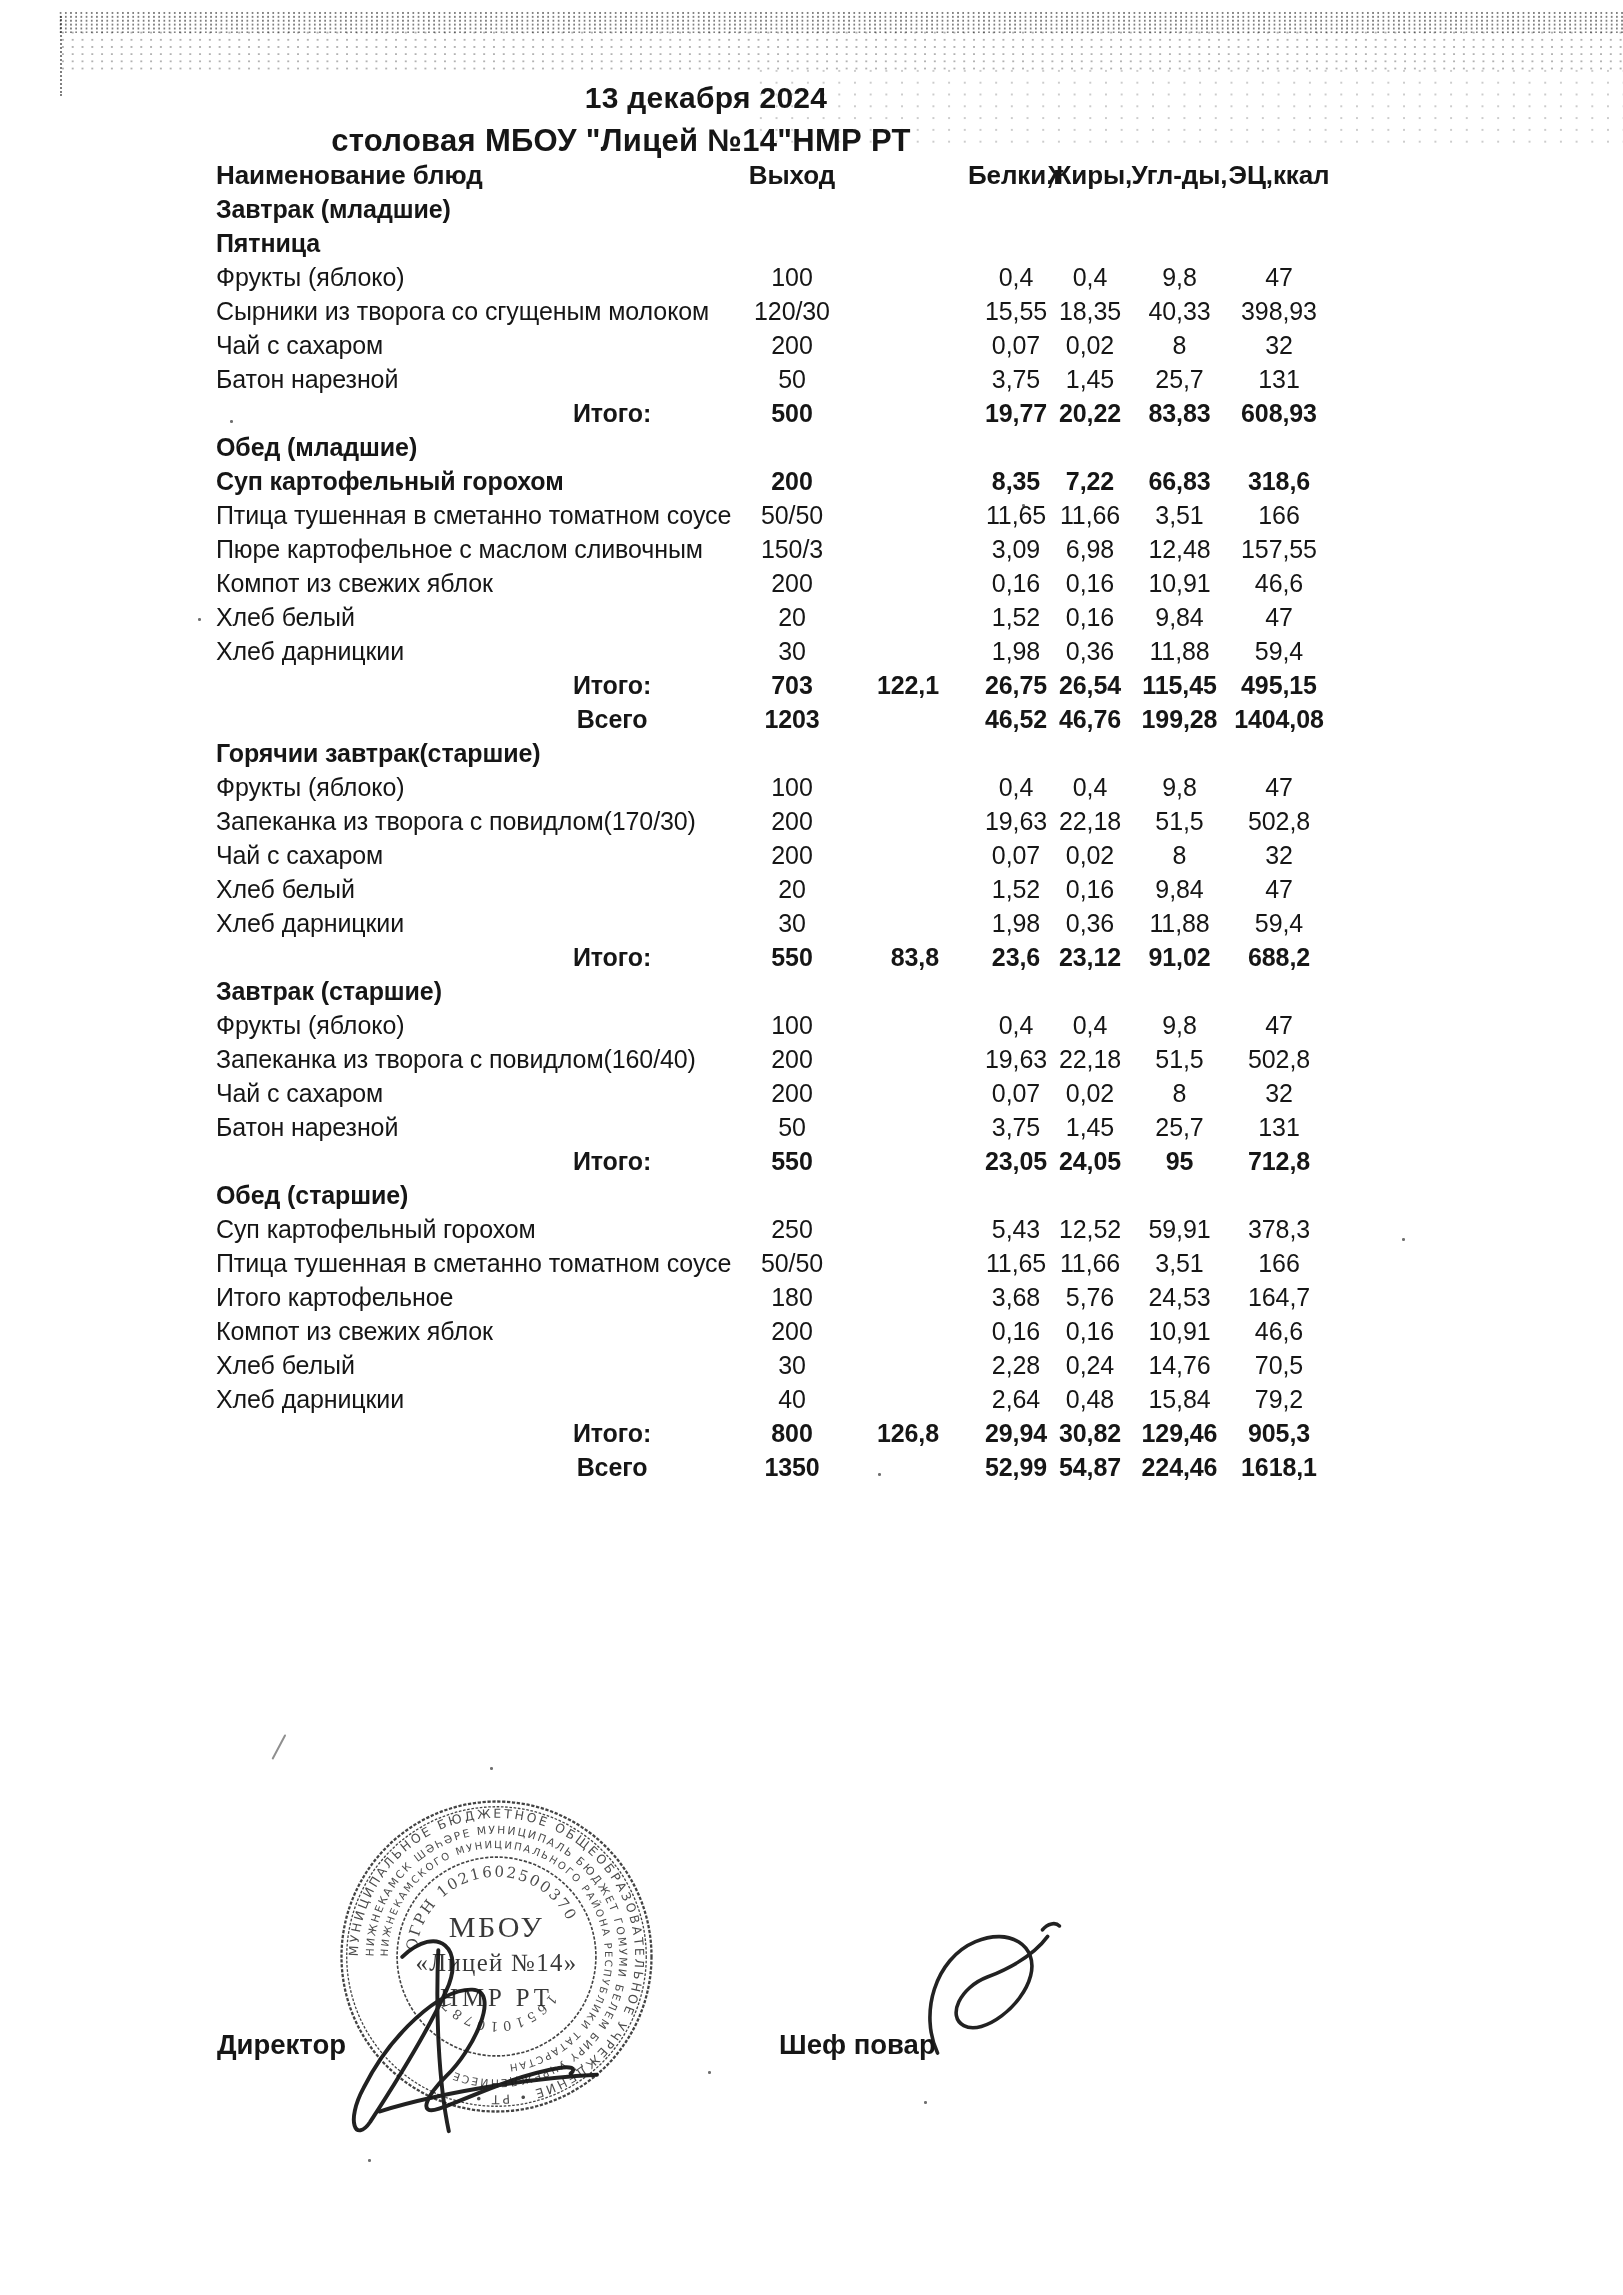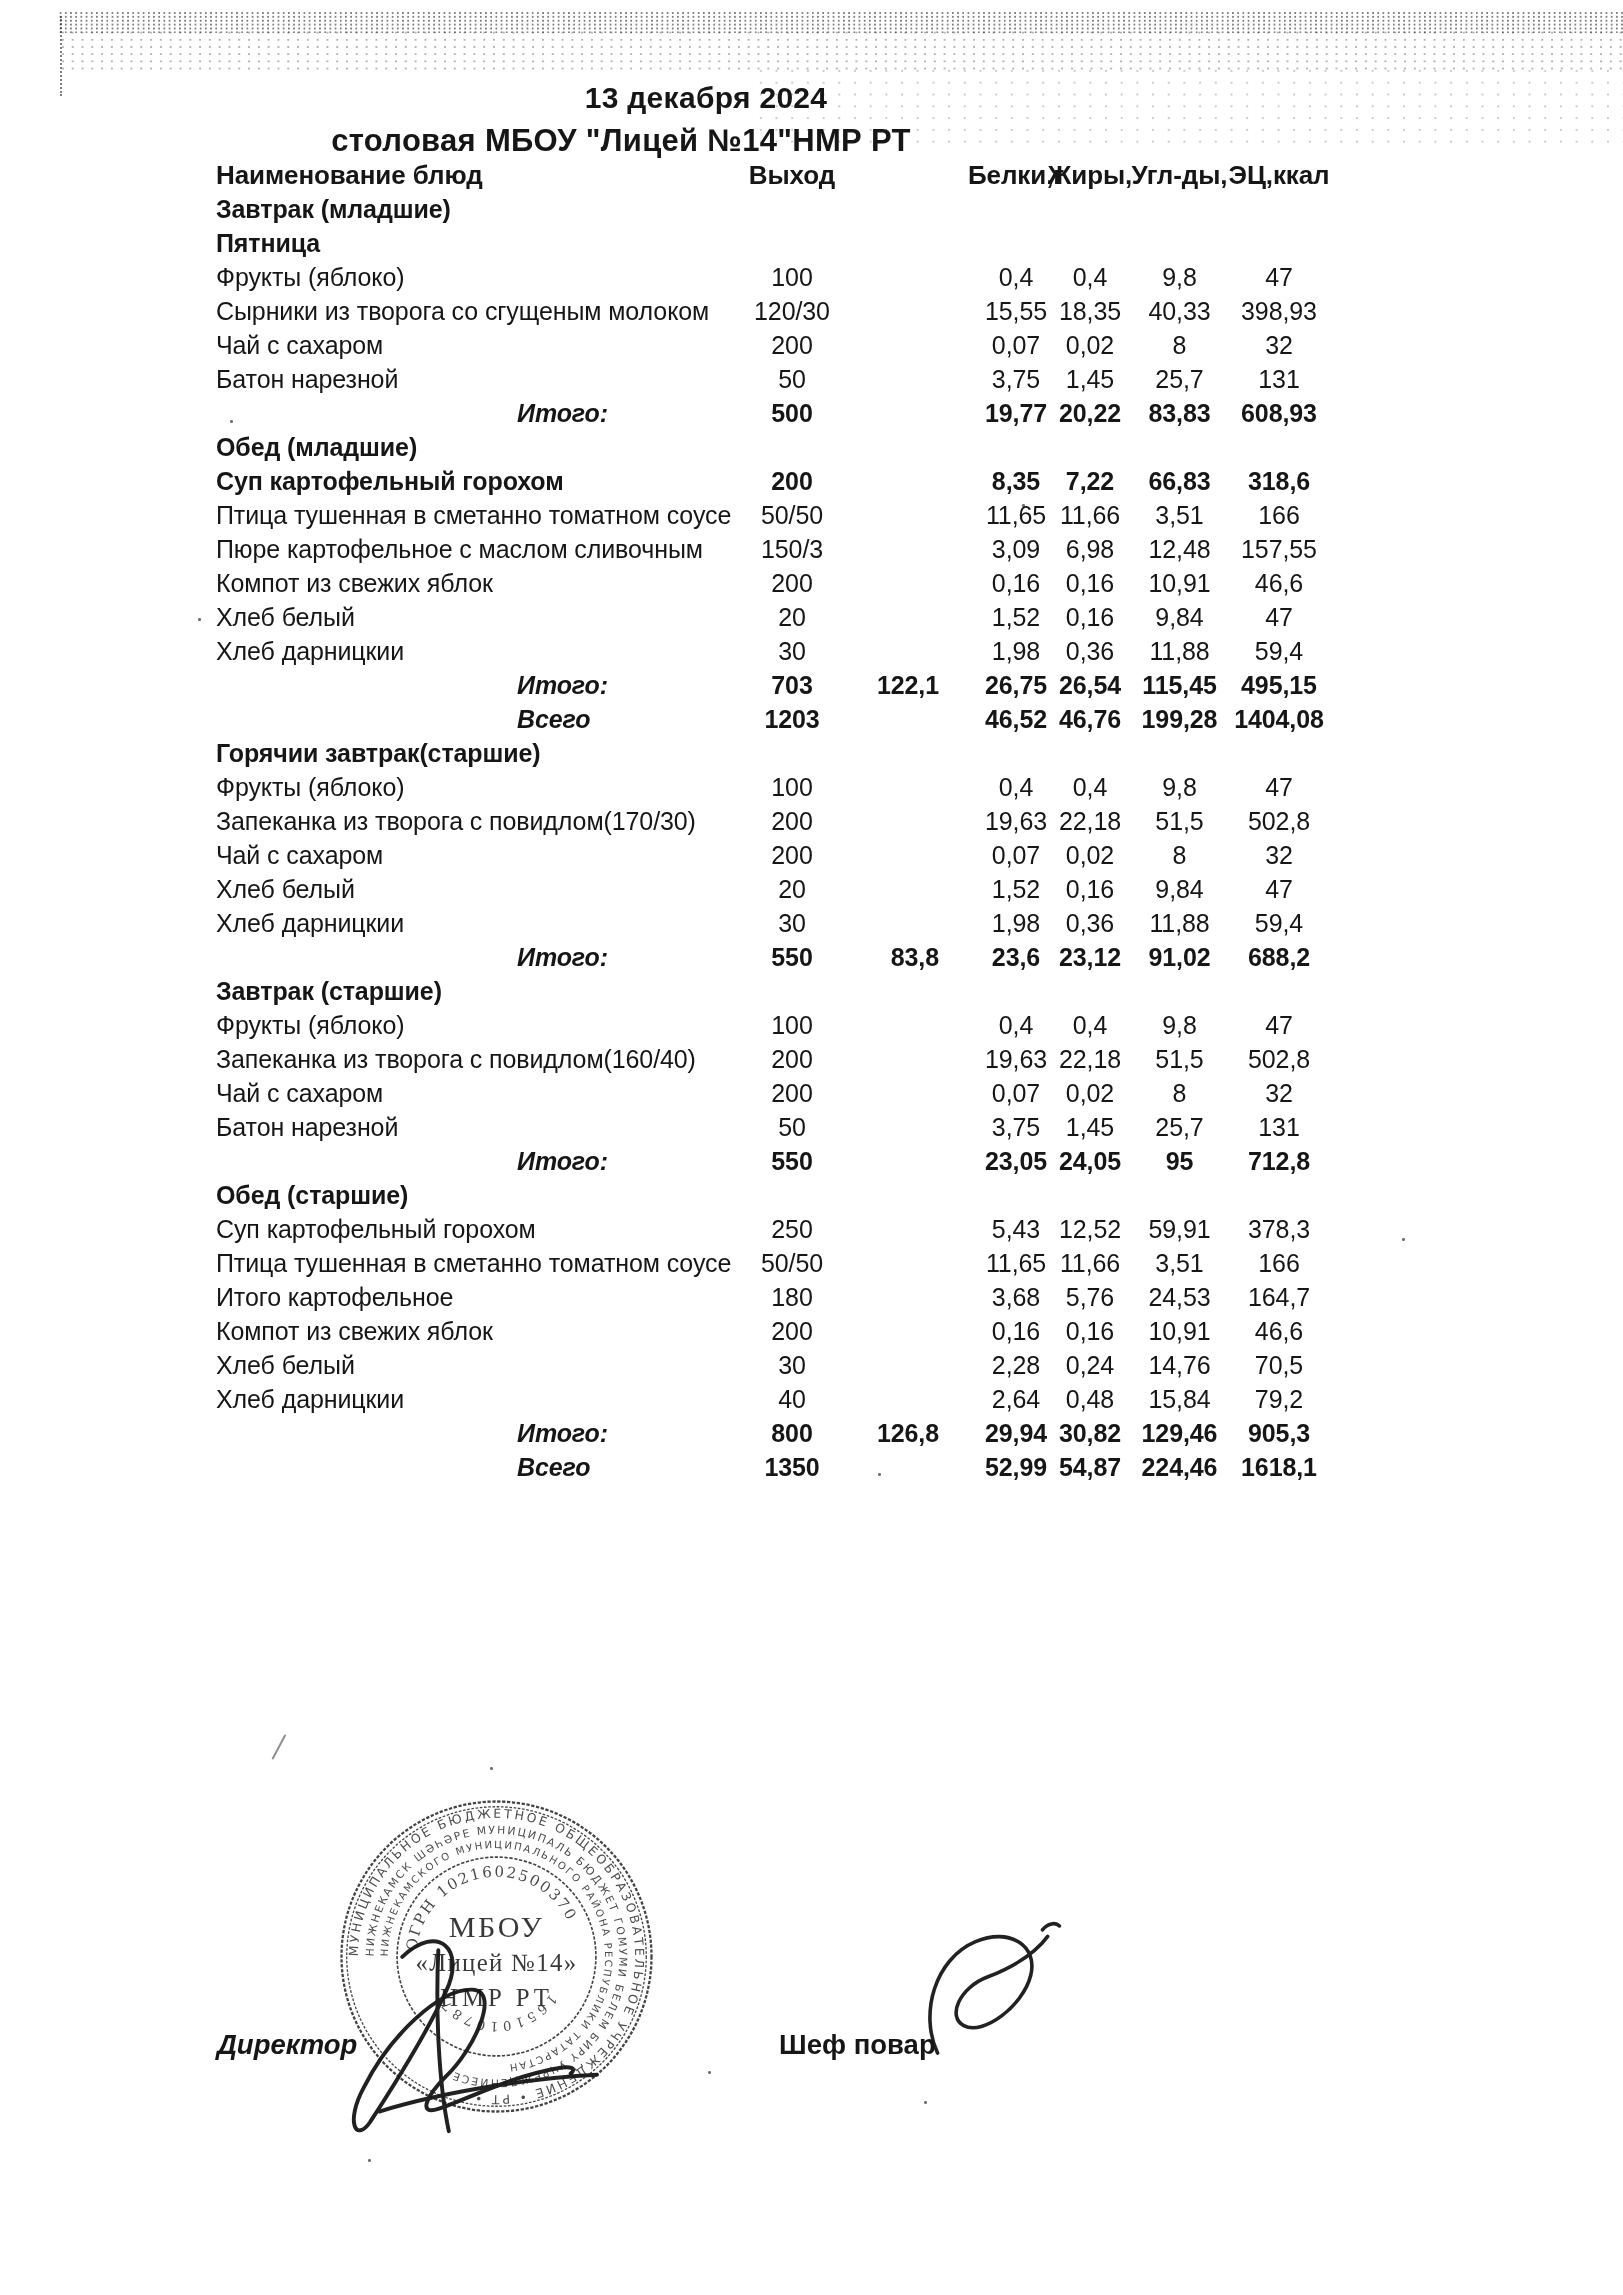--- a/index.html
+++ b/index.html
@@ -14,31 +14,31 @@
     font-size:30px;font-weight:bold;letter-spacing:0.3px;white-space:nowrap;}
   .doc-org{position:absolute;top:123px;left:621px;transform:translateX(-50%);
     font-size:31px;font-weight:bold;letter-spacing:0.3px;white-space:nowrap;}
   
   #table{position:absolute;left:0;top:158px;width:1623px;}
   .row{position:relative;height:34px;line-height:34px;font-size:25px;
     letter-spacing:-0.1px;white-space:nowrap;}
   .row span{position:absolute;top:0;}
   .header-row{font-size:26px;text-decoration:underline;}
   .c-name  {left:216px;}
-  .c-label {left:517px;width:190px;text-align:left;font-style:italic;}
+  .c-label {left:517px;width:190px;text-align:center;}
   .c-out   {left:720px;width:144px;text-align:center;}
   .c-extra {left:844px;width:95px;text-align:right;}
   .c-prot  {left:943px;width:98px;text-align:center;margin-left:24px;}
   .c-fat   {left:1041px;width:98px;text-align:center;}
   .c-carb  {left:1129px;width:101px;text-align:center;}
   .c-energy{left:1217px;width:124px;text-align:center;}
   .bold{font-weight:bold;}
   
   .sig-label{position:absolute;font-size:27.5px;font-weight:bold;white-space:nowrap;}
-  #director-label{left:217px;top:2029px;font-style:italic;}
+  #director-label{left:217px;top:2029px;}
   #chef-label{left:779px;top:2029px;}
   .sig-svg,.stamp-svg{position:absolute;}
   
   .noise{position:absolute;background-image:radial-gradient(circle,#000 0.7px,transparent 1px);pointer-events:none;}
   .n1{left:58px;top:10.5px;width:1566px;height:22px;background-size:5.2px 3.9px;opacity:.5;}
   .n2{left:58px;top:29px;width:1566px;height:41px;background-size:9.8px 7.2px;opacity:.3;}
   .n3{left:753px;top:65px;width:871px;height:85px;background-size:15.7px 11.8px;opacity:.2;}
   .vline{position:absolute;left:60px;top:15.7px;height:80px;border-left:2px dotted rgba(0,0,0,.5);}
   .dot{position:absolute;width:2.6px;height:2.6px;background:#222;border-radius:50%;opacity:.65;}
   .slash{position:absolute;left:278px;top:1733px;width:2px;height:27.5px;background:#444;

